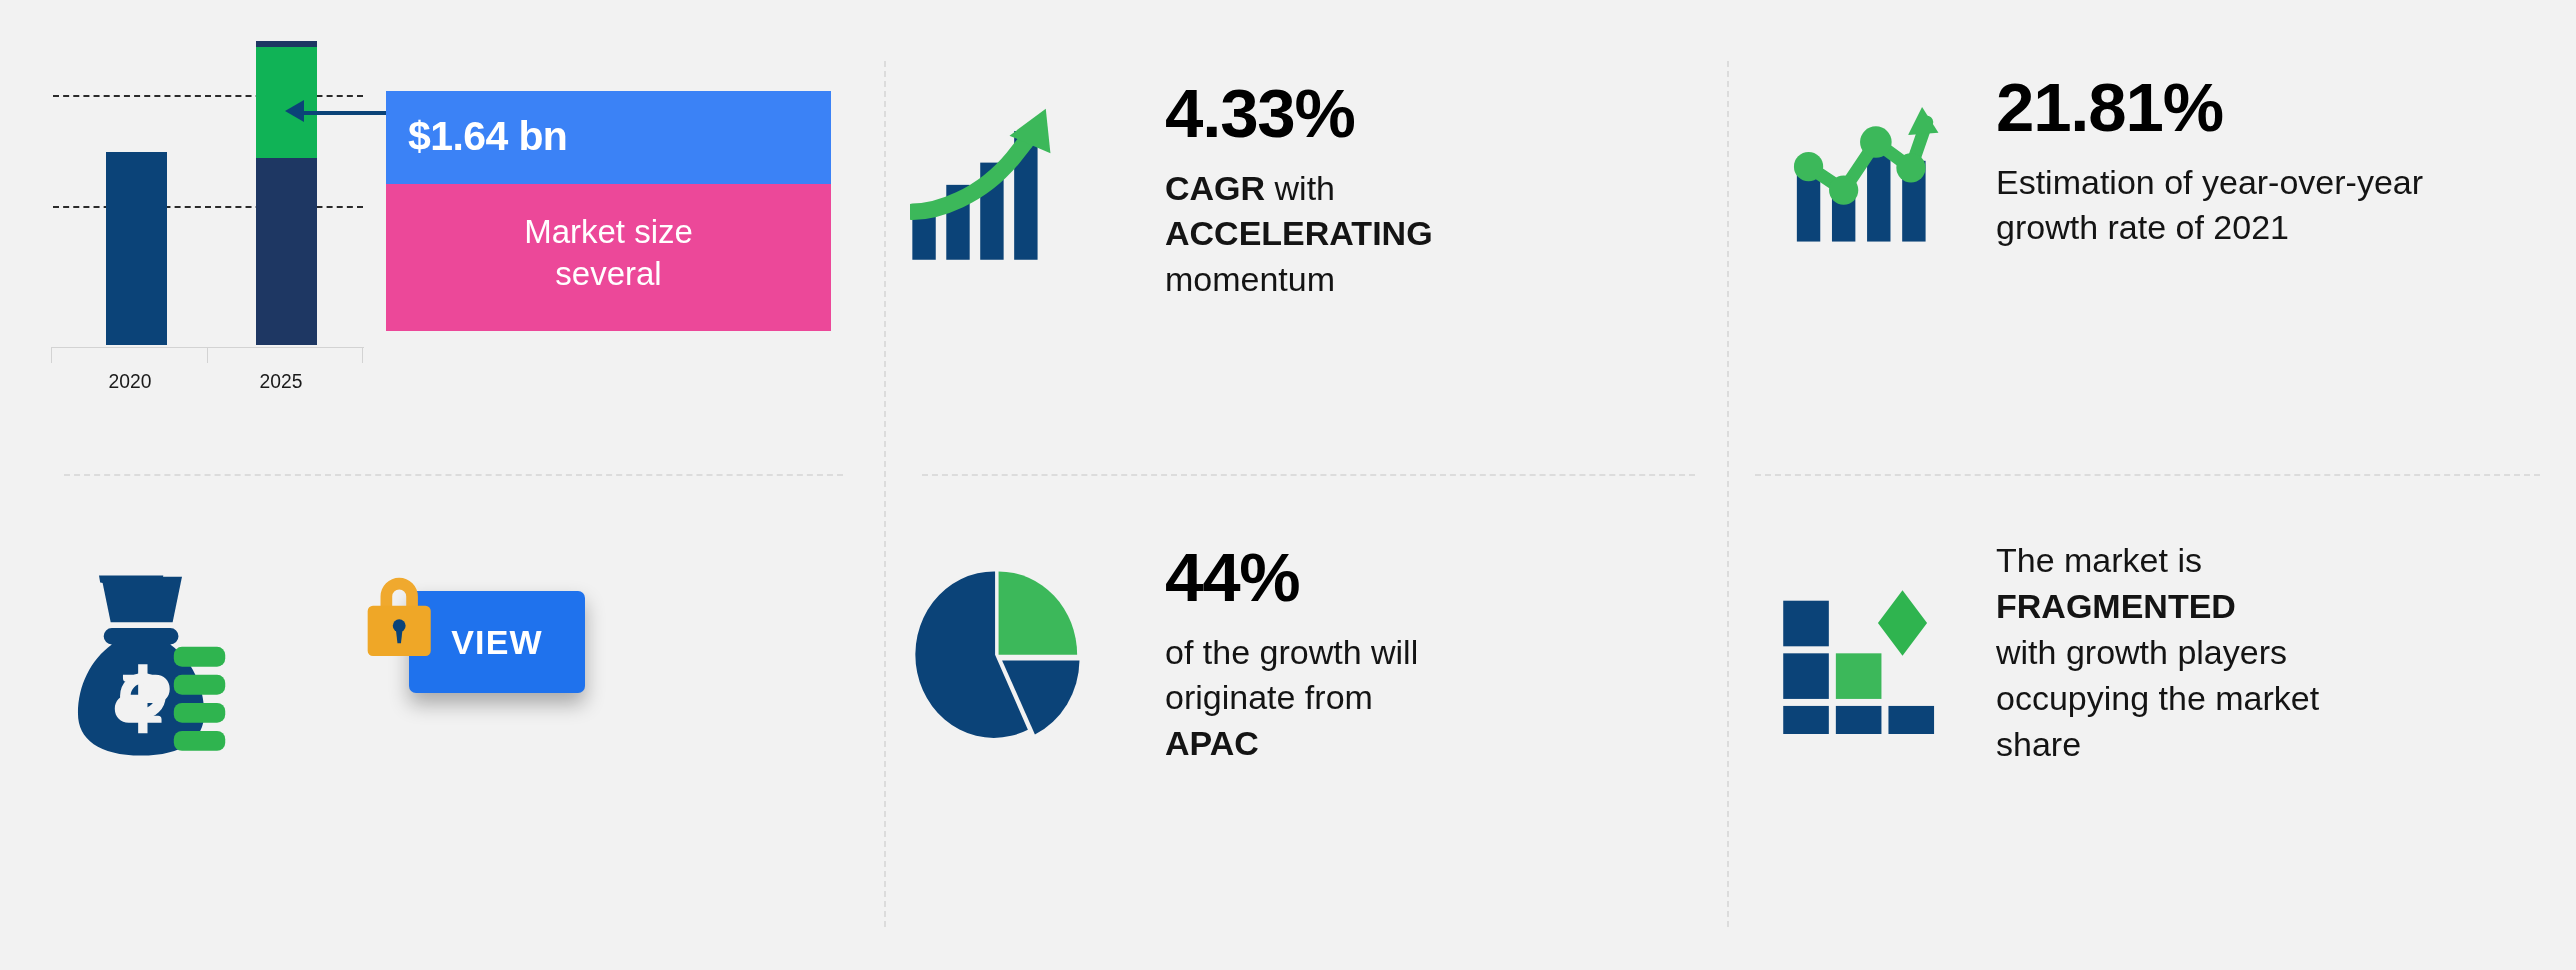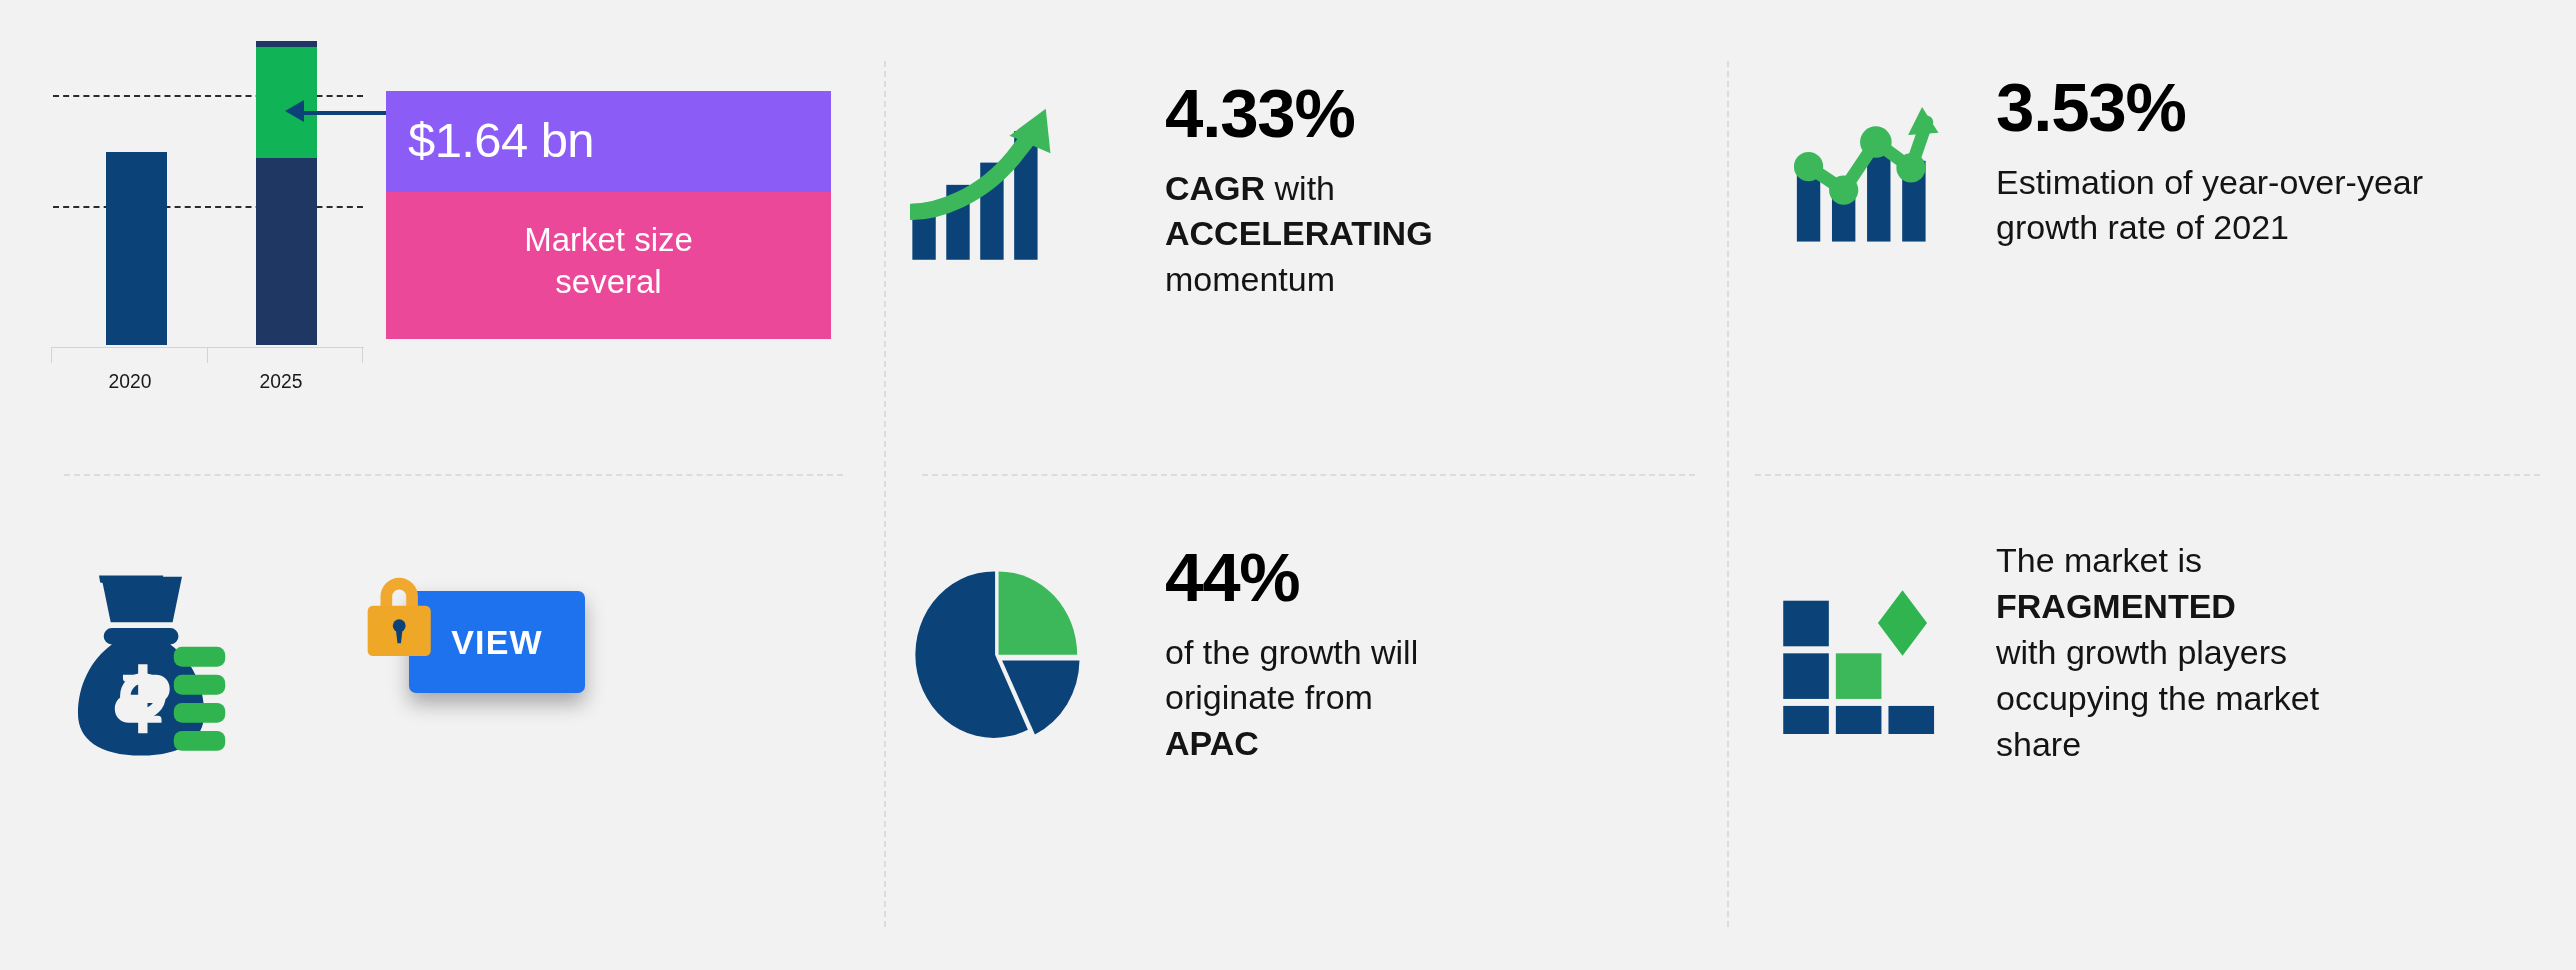--- a/index.html
+++ b/index.html
@@ -48,22 +48,22 @@
   .xlab.x2020{left:48px;}
   .xlab.x2025{left:199px;}
 
   .arrow-wrap{position:absolute;left:281px;top:100px;width:111px;height:23.4px;}
   .arrow-line{position:absolute;left:17.6px;top:10.5px;width:94px;height:0;border-top:4.1px solid #0b4378;}
   .arrow-head{position:absolute;left:3.5px;top:0;width:0;height:0;
       border-top:11.7px solid transparent;border-bottom:11.7px solid transparent;
       border-right:19px solid #0b4378;}
 
   .callout{position:absolute;left:386px;top:91px;width:445px;}
-  .callout .value{background:#8b5cf6;color:#ffffff;
-      font-size:49px;font-weight:normal;line-height:1;
+  .callout .value{background:#3b82f6;color:#ffffff;
+      font-size:41px;font-weight:bold;line-height:1;
       padding:24.6px 0 27px 22px;letter-spacing:-0.6px;}
   .callout .label{background:#ec4899;color:#ffffff;
       font-size:33px;line-height:1.28;text-align:center;
       padding:27px 23.4px 36px 23.4px;}
 
   
   .stat-icon{position:absolute;}
   .stat-text{position:absolute;}
   .big{font-size:69px;font-weight:bold;color:#000;line-height:1;letter-spacing:-1.2px;}
   .sub{font-size:34px;color:#141414;line-height:1.35;margin-top:17.6px;}
@@ -177,21 +177,21 @@
         <rect x="190" y="100" width="40" height="138" fill="#0b4378"></rect>
         <polyline points="30,110 90,150 145,68 205,112 232,34" fill="none" stroke="#3cb85a" stroke-width="22" stroke-linecap="round" stroke-linejoin="round"></polyline>
         <circle cx="30" cy="110" r="25" fill="#3cb85a"></circle>
         <circle cx="90" cy="150" r="25" fill="#3cb85a"></circle>
         <circle cx="145" cy="68" r="27" fill="#3cb85a"></circle>
         <circle cx="205" cy="112" r="25" fill="#3cb85a"></circle>
         <path d="M224,8 L252,52 L200,56 Z" fill="#3cb85a"></path>
       </svg>
     </div>
     <div class="stat-text">
-      <div class="big">3.53%</div>
+      <div class="big">21.81%</div>
       <div class="sub">Estimation of year-over-year growth rate of 2021</div>
     </div>
   </div>
 
   <div class="cell c-bl">
     <div class="moneybag">
       <svg viewBox="0 0 290 320" width="170" height="187">
         <path d="M68,6 h110 l-2,12 c-14,2 -22,10 -26,22 h-54 c-4,-12 -12,-20 -26,-22 Z" fill="#0b4378"></path>
         <path d="M72,8 l16,78 h106 l16,-78 Z" fill="#0b4378"></path>
         <path d="M90,96 h100 a14,14 0 0 1 0,28 c36,26 58,70 58,118 c0,44 -36,72 -108,72

